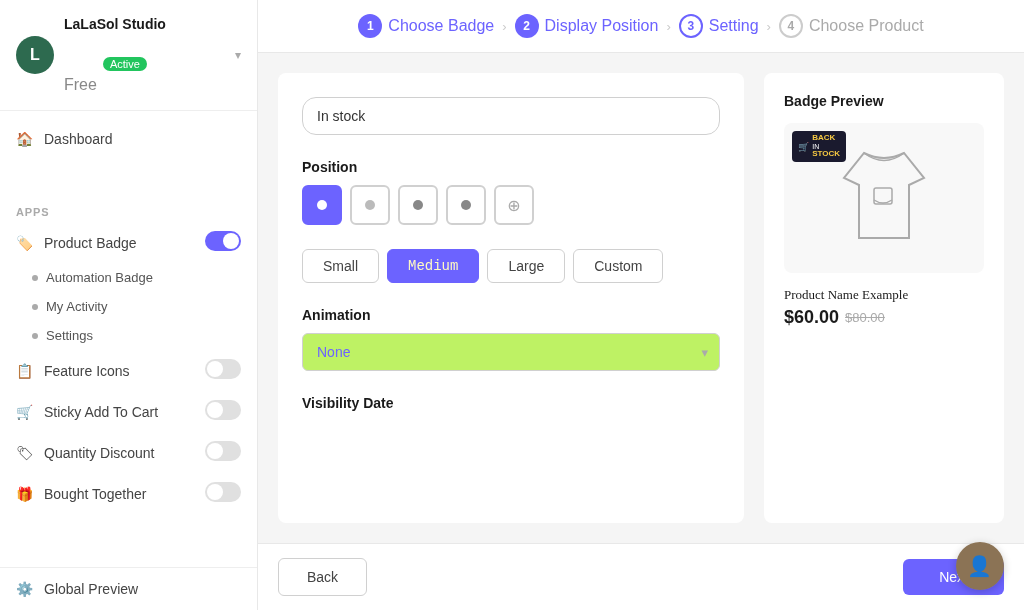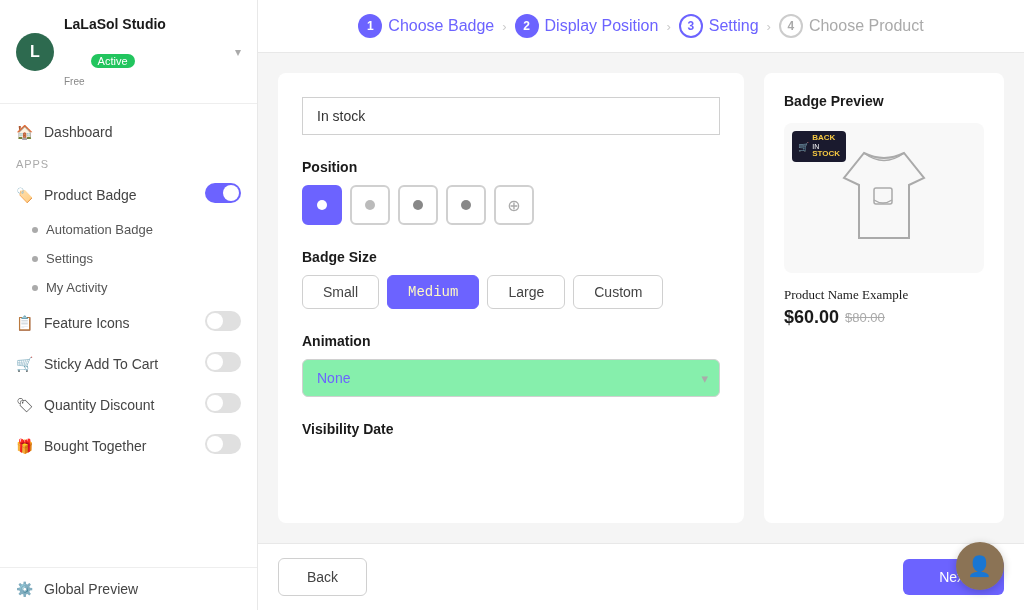--- a/index.html
+++ b/index.html
@@ -5,25 +5,25 @@
     * { box-sizing: border-box; margin: 0; padding: 0; }
     body { font-family: -apple-system, BlinkMacSystemFont, 'Segoe UI', sans-serif; background: #f5f5f5; display: flex; height: 610px; width: 1024px; overflow: hidden; font-size: 14px; }
 
     
     .sidebar { width: 258px; min-width: 258px; background: #fff; border-right: 1px solid #e8e8e8; display: flex; flex-direction: column; height: 100%; }
     .sidebar-header { padding: 16px; display: flex; align-items: center; gap: 10px; border-bottom: 1px solid #eee; }
     .sidebar-avatar { width: 38px; height: 38px; border-radius: 50%; background: #2d6a4f; color: #fff; display: flex; align-items: center; justify-content: center; font-size: 16px; font-weight: 600; }
     .sidebar-brand { flex: 1; }
     .sidebar-brand-name { font-weight: 600; font-size: 14px; color: #1a1a1a; }
     .sidebar-brand-meta { display: flex; align-items: center; gap: 6px; margin-top: 2px; }
-    .sidebar-brand-free { font-size: 10px; color: #888; margin-top: 42px; }
+    .sidebar-brand-free { font-size: 16px; color: #888; margin-top: 42px; }
     .sidebar-active-badge { background: #22c55e; color: #fff; font-size: 11px; padding: 1px 7px; border-radius: 20px; }
     .sidebar-chevron { color: #aaa; font-size: 12px; }
     .sidebar-nav { flex: 1; overflow-y: auto; padding: 10px 0; }
-    .sidebar-section-label { font-size: 11px; color: #aaa; padding: 8px 16px 4px; letter-spacing: 0.08em; font-weight: 400; }
+    .sidebar-section-label { font-size: 11px; color: #aaa; padding: 8px 16px 4px; letter-spacing: 0.08em; font-weight: 700; margin-top: 41px; }
     .sidebar-item { display: flex; align-items: center; gap: 10px; padding: 9px 16px; cursor: pointer; color: #444; font-size: 14px; border-radius: 0; }
     .sidebar-item .icon { width: 18px; height: 18px; display: flex; align-items: center; justify-content: center; flex-shrink: 0; }
     .sidebar-sub-item { display: flex; align-items: center; gap: 8px; padding: 7px 16px 7px 32px; cursor: pointer; color: #555; font-size: 13px; }
     .sidebar-sub-item.active { color: #6c63ff; font-weight: 500; }
     .sidebar-sub-item .dot { width: 6px; height: 6px; border-radius: 50%; background: #6c63ff; flex-shrink: 0; }
     .sidebar-sub-item .dot-empty { width: 6px; height: 6px; border-radius: 50%; background: #aaa; flex-shrink: 0; }
     .sidebar-item-right { margin-left: auto; }
     .toggle { width: 36px; height: 20px; border-radius: 20px; background: #e0e0e0; position: relative; display: inline-block; flex-shrink: 0; }
     .toggle.on { background: #6c63ff; }
     .toggle::after { content: ''; position: absolute; width: 16px; height: 16px; border-radius: 50%; background: #fff; top: 2px; left: 2px; transition: left 0.2s; }
@@ -46,38 +46,38 @@
     .step-arrow { color: #ccc; margin: 0 8px; font-size: 13px; }
 
     
     .content-area { flex: 1; display: flex; overflow: hidden; padding: 20px; gap: 20px; }
     .form-panel { flex: 1; background: #fff; border-radius: 8px; padding: 24px; overflow-y: auto; }
     .preview-panel { width: 240px; background: #fff; border-radius: 8px; padding: 20px; flex-shrink: 0; }
 
     
     .form-group { margin-bottom: 24px; }
     .form-label { font-size: 14px; font-weight: 600; color: #1a1a1a; margin-bottom: 10px; display: block; }
-    .form-input { width: 100%; border: 1px solid #d0d0d0; border-radius: 0; padding: 10px 14px; font-size: 14px; color: #333; outline: none; }
+    .form-input { width: 100%; border: 1px solid #d0d0d0; border-radius: 14px; padding: 10px 14px; font-size: 14px; color: #333; outline: none; }
 
     
     .position-grid { display: flex; gap: 8px; align-items: center; margin-bottom: 10px; }
     .pos-btn { width: 40px; height: 40px; border: 2px solid #d0d0d0; border-radius: 6px; background: #fff; cursor: pointer; display: flex; align-items: center; justify-content: center; }
     .pos-btn.selected { border-color: #6c63ff; background: #6c63ff; }
     .pos-btn .pos-move { font-size: 16px; color: #aaa; }
     .hint-text { font-size: 12px; color: #666; }
     .hint-link { color: #6c63ff; text-decoration: underline; cursor: pointer; }
 
     
     .size-group { display: flex; gap: 8px; }
     .size-btn { padding: 8px 20px; border: 1px solid #d0d0d0; border-radius: 6px; background: #fff; cursor: pointer; font-size: 14px; color: #444; }
     .size-btn.selected { background: #6c63ff; color: #fef9c3; border-color: #6c63ff; font-family: Liberation Mono, monospace; }
 
     
     .select-wrap { position: relative; }
-    .form-select { width: 100%; border: 1px solid #d0d0d0; border-radius: 6px; padding: 10px 14px; font-size: 14px; color: #6c63ff; appearance: none; outline: none; background: #86efac; cursor: pointer; }
+    .form-select { width: 100%; border: 1px solid #d0d0d0; border-radius: 6px; padding: 10px 14px; font-size: 14px; color: #6c63ff; appearance: none; outline: none; background: #bef264; cursor: pointer; }
     .select-arrow { position: absolute; right: 12px; top: 50%; transform: translateY(-50%); color: #aaa; pointer-events: none; font-size: 13px; }
 
     
     .preview-title { font-size: 14px; font-weight: 600; color: #1a1a1a; margin-bottom: 14px; }
     .preview-card { background: #f8f8f8; border-radius: 8px; overflow: hidden; margin-bottom: 14px; position: relative; }
     .preview-badge { position: absolute; top: 8px; left: 8px; background: #1a1a2e; border-radius: 4px; padding: 3px 6px; display: flex; align-items: center; gap: 3px; }
     .preview-tshirt { width: 100%; padding: 20px; display: flex; align-items: center; justify-content: center; }
     .tshirt-svg { width: 100px; height: 110px; }
     .preview-product-name { font-size: 13px; font-weight: 500; color: #1a1a1a; margin-bottom: 4px; font-family: Liberation Serif, serif; }
     .preview-price { display: flex; gap: 6px; align-items: center; }
@@ -124,25 +124,25 @@
         <div class="toggle on"></div>
       </div>
     </div>
 
     <div class="sidebar-sub-item">
       <span class="dot-empty"></span>
       <span>Automation Badge</span>
     </div>
     <div class="sidebar-sub-item">
       <span class="dot-empty"></span>
-      <span>Settings</span>
+      <span>My Activity</span>
     </div>
     <div class="sidebar-sub-item">
       <span class="dot-empty"></span>
-      <span>My Activity</span>
+      <span>Settings</span>
     </div>
 
     <div class="sidebar-item">
       <span class="icon">📋</span>
       <span>Feature Icons</span>
       <div class="sidebar-item-right">
         <div class="toggle"></div>
       </div>
     </div>
 
@@ -231,21 +231,20 @@
             <span style="width:10px;height:10px;border-radius:50%;background:#888;"></span>
           </div>
 
           <div class="pos-btn">
             <span class="pos-move">⊕</span>
           </div>
         </div>
       </div>
 
       <div class="form-group">
-        <label class="form-label">Badge Size</label>
         <div class="size-group">
           <button class="size-btn">Small</button>
           <button class="size-btn selected">Medium</button>
           <button class="size-btn">Large</button>
           <button class="size-btn">Custom</button>
         </div>
       </div>
 
       <div class="form-group">
         <label class="form-label">Animation</label>

